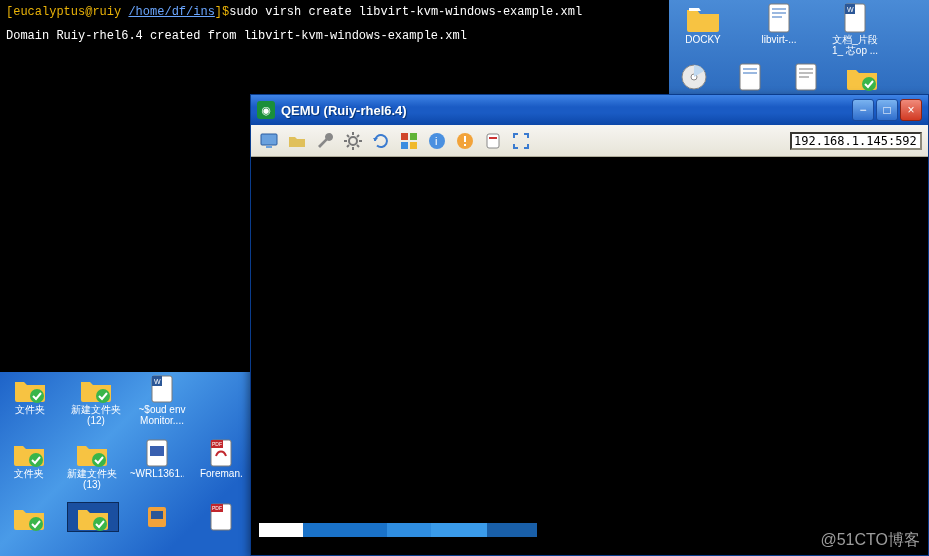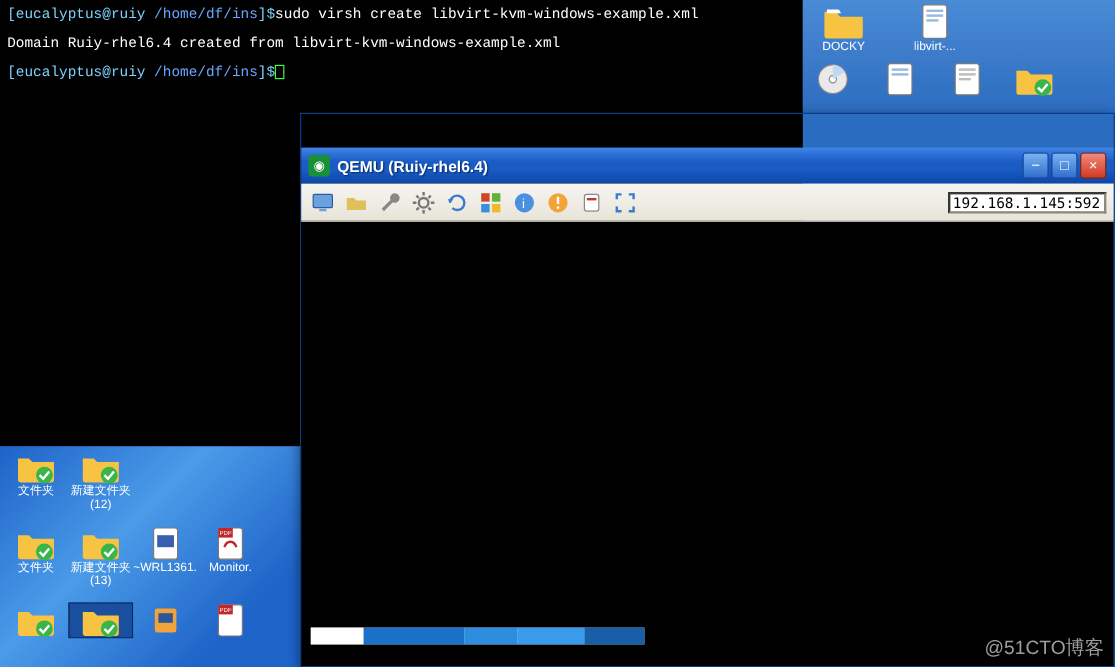--- a/index.html
+++ b/index.html
@@ -10,22 +10,22 @@
     position: relative; overflow: hidden;
   }
   
   .terminal {
     position: absolute; left: 0; top: 0;
     width: 669px; height: 372px;
     background: #000; color: #fff;
     font-family: "Courier New", monospace; font-size: 12px;
     padding: 4px 6px; line-height: 16px;
   }
-  .green { color: #7dd3fc; }
-  .blue  { color: #6aa6ff; }
+  .green { color: #eab308; }
+  .blue  { color: #6aa6ff; text-decoration: underline; }
   .white { color: #fff; }
   .cursor-box {
     display: inline-block; width: 8px; height: 12px;
     border: 1px solid #4af24a; vertical-align: middle;
   }
 
   
   .remote-desktop {
     position: absolute; left: 669px; top: 0; width: 260px; height: 94px;
     background: linear-gradient(#4a8bd6, #2d6cbf);
@@ -37,39 +37,39 @@
   .rd-icon svg { width: 36px; height: 32px; }
   .rd-row2 { display:flex; gap:22px; padding: 4px 8px; }
   .rd-row2 .rd-icon { width: 34px; height: 30px; }
 
   
   .desktop {
     position: absolute; left: 0; top: 372px;
     width: 250px; height: 184px;
     background: linear-gradient(135deg,#1e63c8,#4a9be8 40%,#1e63c8 80%);
   }
-  .d-row { display:flex; padding:2px 3px; }
+  .d-row { display:flex; gap:12px; padding:2px 3px; }
   .d-item { display:flex; flex-direction:column; align-items:center; width:54px; }
   .d-item span { color:#fff; font-size:10px; text-align:center; white-space:nowrap; overflow:hidden; max-width:54px; line-height:11px; box-shadow: inset 0 0 0 0 rgba(0,0,0,0); }
   .d-icon { width:34px; height:30px; display:flex; align-items:center; justify-content:center; }
 
   .sel { background:#1a4fa0; box-shadow: 0 0 0 1px #0b2a5a inset; }
 
   
   .qemu {
     position: absolute; left:250px; top:94px;
     width:679px; height:462px;
     border:1px solid #0a3c8c;
     box-shadow: -2px 2px 8px rgba(0,0,0,.4);
     display:flex; flex-direction:column;
   }
   .qemu-titlebar {
     height:30px;
     background: linear-gradient(#3f84e6,#1a5bc4 40%,#1a5bc4 60%,#0c47a8);
-    display:flex; align-items:center; gap:6px; padding:0 6px;margin-top:28px;
+    display:flex; align-items:center; gap:6px; padding:0 6px;
   }
   .q-icon {
     width:18px;height:18px;border-radius:3px;background:#1a8f3a;
     display:flex;align-items:center;justify-content:center;
   }
   .q-icon::after{content:"◉";color:#fff;font-size:11px;}
   .qemu-title { color:#fff; font-weight:bold; font-size:13px; text-shadow:1px 1px 1px #04306e; }
   .win-controls { margin-left:auto; display:flex; gap:2px; }
   .wc {
     width:22px;height:22px;border-radius:3px;
@@ -110,23 +110,20 @@
 </head>
 <body>
 
 <div class="terminal">
   <div>
     <span class="green">[eucalyptus@ruiy </span><span class="blue">/home/df/ins</span><span class="green">]$</span><span class="white">sudo virsh create libvirt-kvm-windows-example.xml</span>
   </div>
   <div style="height:8px"></div>
   <div class="white">Domain Ruiy-rhel6.4 created from libvirt-kvm-windows-example.xml</div>
   <div style="height:8px"></div>
-  <div>
-    <span class="green">[eucalyptus@ruiy </span><span class="blue">/home/df/ins</span><span class="green">]$</span><span class="cursor-box"></span>
-  </div>
 </div>
 
 <div class="remote-desktop">
   <div class="rd-icons">
     <div class="rd-item">
       <div class="rd-icon">
           <svg viewBox="0 0 36 32">
             <path fill="#f7c342" d="M2 8h10l3 4h19v16a2 2 0 0 1-2 2H4a2 2 0 0 1-2-2z"></path>
             <path fill="#fff" d="M4 6h10l2 3H4z"></path>
           </svg>
@@ -137,20 +134,31 @@
       <div class="rd-icon">
           <svg viewBox="0 0 36 32">
             <rect x="8" y="2" width="20" height="28" rx="2" fill="#fff" stroke="#7a7a7a"></rect>
             <rect x="11" y="6" width="14" height="2" fill="#9ab8e0"></rect>
             <rect x="11" y="10" width="14" height="2" fill="#9ab8e0"></rect>
             <rect x="11" y="14" width="10" height="2" fill="#9ab8e0"></rect>
           </svg>
         </div>
       <span>libvirt-...</span>
     </div>
+    <div class="rd-item">
+      <div class="rd-icon">
+          <svg viewBox="0 0 36 32">
+            <rect x="8" y="2" width="20" height="28" rx="2" fill="#fff" stroke="#7a7a7a"></rect>
+            <rect x="8" y="2" width="10" height="10" fill="#2b5797"></rect>
+            <text x="10" y="10" font-size="7" fill="#fff">W</text>
+          </svg>
+        </div>
+      <span>文档_片段</span>
+        <span>1_ 芯op ...</span>
+    </div>
   </div>
   <div class="rd-row2">
     <div class="rd-icon">
         <svg viewBox="0 0 34 30">
           <circle cx="17" cy="15" r="12" fill="#e9e9e9" stroke="#888"></circle>
           <circle cx="17" cy="15" r="3" fill="#fff" stroke="#888"></circle>
           <path d="M17 3a12 12 0 0 1 10 6l-10 6z" fill="#c0d9f0"></path>
         </svg>
       </div>
     <div class="rd-icon">
@@ -194,20 +202,31 @@
         <div class="d-icon">
           <svg viewBox="0 0 34 30">
             <path fill="#f7c342" d="M2 8h9l3 3h18v15a2 2 0 0 1-2 2H4a2 2 0 0 1-2-2z"></path>
             <circle cx="24" cy="22" r="7" fill="#39b54a"></circle>
             <path d="M20 22l3 3 5-6" stroke="#fff" stroke-width="2" fill="none"></path>
           </svg>
         </div>
         <span>新建文件夹</span>
         <span>(12)</span>
       </div>
+    <div class="d-item">
+        <div class="d-icon">
+          <svg viewBox="0 0 34 30">
+            <rect x="7" y="2" width="20" height="26" rx="2" fill="#fff" stroke="#7a7a7a"></rect>
+            <rect x="7" y="2" width="10" height="10" fill="#2b5797"></rect>
+            <text x="9" y="10" font-size="7" fill="#fff">W</text>
+          </svg>
+        </div>
+        <span>~$oud env</span>
+        <span>Monitor....</span>
+      </div>
   </div>
   <div class="d-row" style="margin-top:8px">
     <div class="d-item">
         <div class="d-icon">
           <svg viewBox="0 0 34 30">
             <path fill="#f7c342" d="M2 8h9l3 3h18v15a2 2 0 0 1-2 2H4a2 2 0 0 1-2-2z"></path>
             <circle cx="24" cy="22" r="7" fill="#39b54a"></circle>
             <path d="M20 22l3 3 5-6" stroke="#fff" stroke-width="2" fill="none"></path>
           </svg>
         </div>
@@ -235,21 +254,21 @@
       </div>
     <div class="d-item">
         <div class="d-icon">
           <svg viewBox="0 0 34 30">
             <rect x="7" y="2" width="20" height="26" rx="2" fill="#fff" stroke="#7a7a7a"></rect>
             <rect x="7" y="2" width="12" height="8" fill="#c1272d"></rect>
             <text x="8" y="8" font-size="5" fill="#fff">PDF</text>
             <path d="M12 18c2-6 8-6 10 0" stroke="#c1272d" fill="none" stroke-width="2"></path>
           </svg>
         </div>
-        <span>Monitor.</span>
+        <span>Foreman.</span>
       </div>
   </div>
   <div class="d-row" style="margin-top:8px">
     <div class="d-item">
         <div class="d-icon">
           <svg viewBox="0 0 34 30">
             <path fill="#f7c342" d="M2 8h9l3 3h18v15a2 2 0 0 1-2 2H4a2 2 0 0 1-2-2z"></path>
             <circle cx="24" cy="22" r="7" fill="#39b54a"></circle>
             <path d="M20 22l3 3 5-6" stroke="#fff" stroke-width="2" fill="none"></path>
           </svg>

